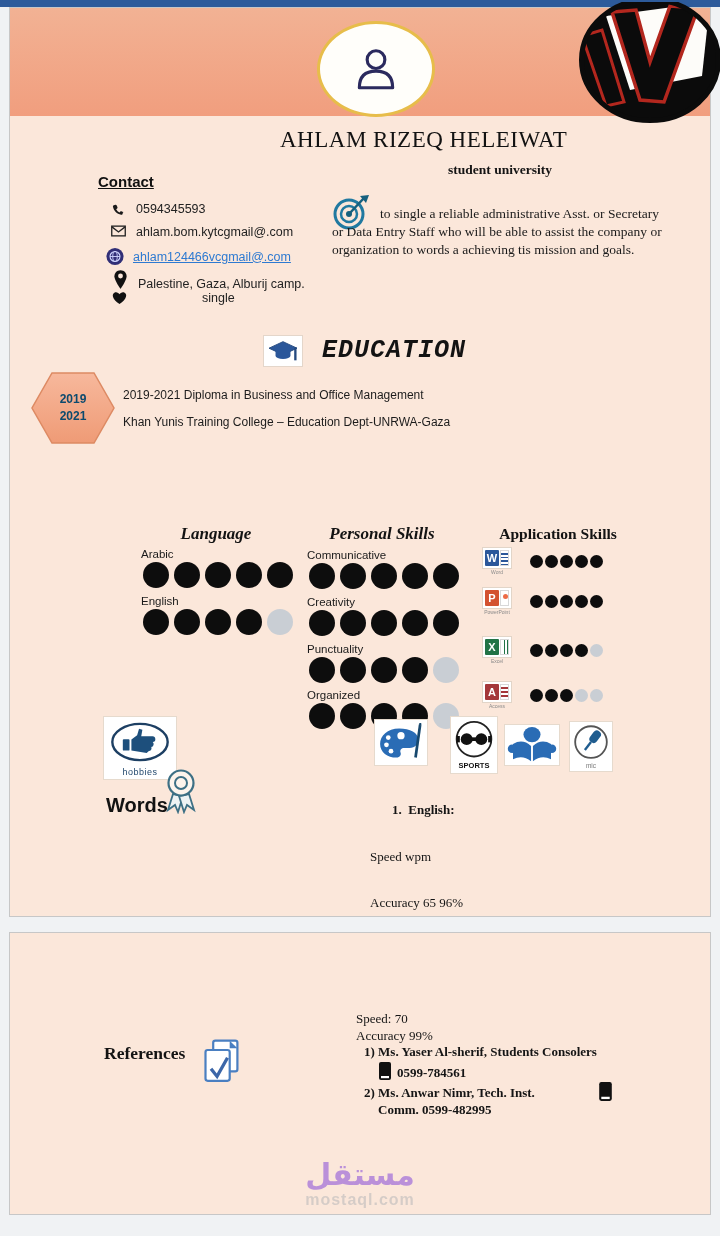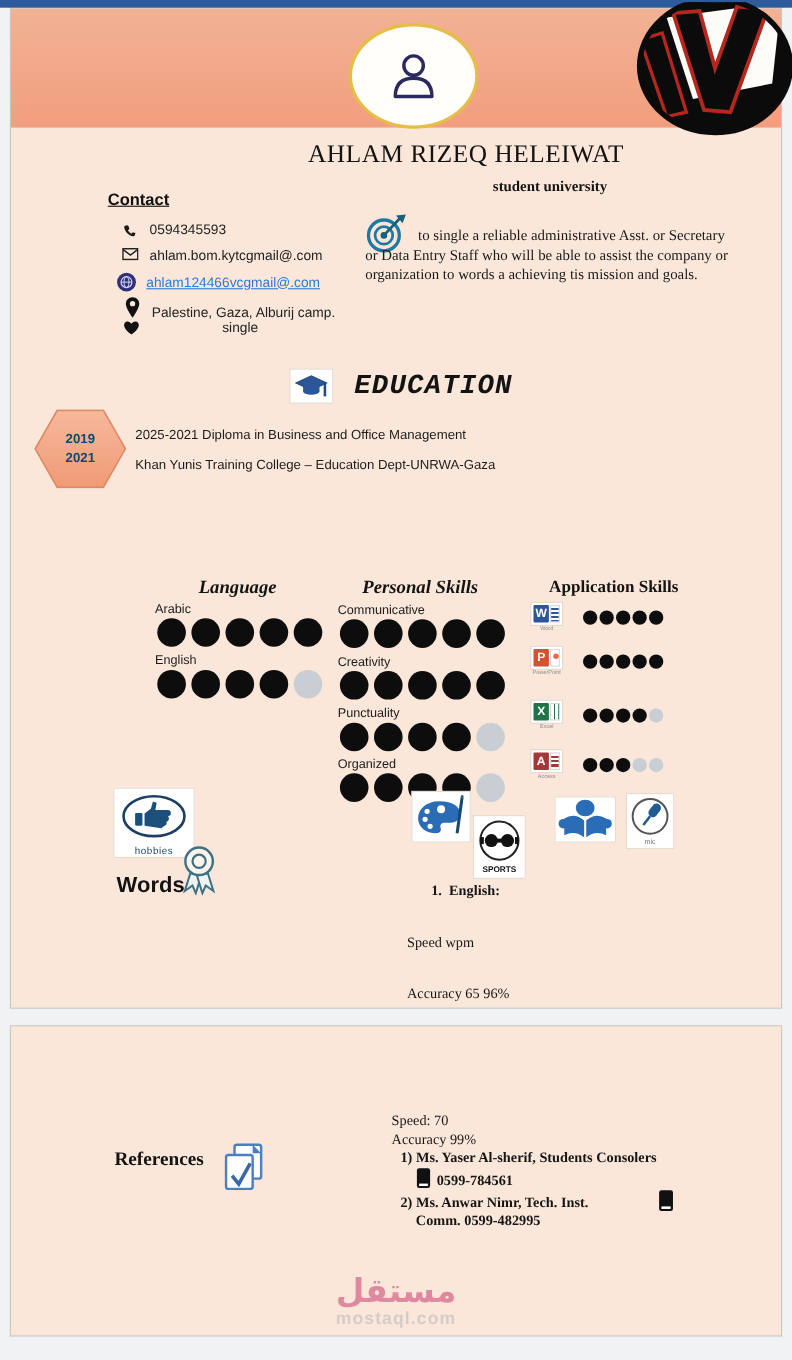--- a/index.html
+++ b/index.html
@@ -98,21 +98,21 @@
     font-weight:bold; font-size:17.5px; color:#131313; }
   .ref-icon { position:absolute; left:192px; top:106px; }
   .ref-block { position:absolute; left:346px; top:78px; width:330px;
     font-family:"Liberation Serif","DejaVu Serif",serif; font-size:13px; line-height:16.5px; color:#151515; }
   .ref-block .bold { font-weight:bold; }
   .ref-ind { text-indent:8px; }
   .ref-phone-row { display:flex; align-items:center; gap:5px; padding-left:22px; font-weight:bold; }
   .ref2-phone { position:absolute; left:588px; top:148px; }
 
   .watermark { position:absolute; left:0; top:226px; width:100%; text-align:center; opacity:.45; }
-  .wm-ar { font-size:30px; font-weight:bold; color:#be185d; line-height:32px; }
+  .wm-ar { font-size:30px; font-weight:bold; color:#6d28d9; line-height:32px; }
   .wm-domain { font-size:16px; font-weight:bold; color:#a9adb2; letter-spacing:1px; line-height:18px; }
 </style>
 </head>
 <body>
 
 <div class="topbar"></div>
 
 <div class="page page1">
   <div class="header-band"></div>
 
@@ -224,21 +224,21 @@
       </linearGradient>
         </defs>
       <polygon points="21,1 63,1 83,36 63,71 21,71 1,36" fill="url(#hexg)" stroke="#dd8a63" stroke-width="1.5"></polygon>
     </svg>
     <div class="hex-years">
       <span>2019</span>
       <span>2021</span>
     </div>
   </div>
 
-  <div class="edu-line" style="top:380px;">2025-2021 Diploma in Business and Office Management</div>
+  <div class="edu-line" style="top:380px;">2019-2021 Diploma in Business and Office Management</div>
   <div class="edu-line" style="top:407px;">Khan Yunis Training College – Education Dept-UNRWA-Gaza</div>
 
   <div class="col" style="left:131px; top:480px;">
     <div class="col-h-it">Language</div>
     <div class="skill-label" style="left:0; top:24px;">Arabic</div>
     <div class="dots" style="left:2px; top:38px;">
         <span class="dot filled"></span>
         <span class="dot filled"></span>
         <span class="dot filled"></span>
         <span class="dot filled"></span>
@@ -389,21 +389,21 @@
       <circle cx="15" cy="31" r="2.6" fill="#fff"></circle>
         <circle cx="26" cy="14" r="4" fill="#fff"></circle>
       <circle cx="31" cy="31" r="2.6" fill="#fff"></circle>
       <g transform="rotate(8 44 20)">
           <rect x="43" y="2" width="3" height="36" fill="#17486e"></rect>
           <polygon points="43,2 46,2 44.5,-4" fill="#17486e"></polygon>
         </g>
     </svg>
   </div>
 
-  <div class="hobby-tile" style="left:420px; top:708px; width:48px; height:58px;margin-top:25px;">
+  <div class="hobby-tile" style="left:440px; top:708px; width:48px; height:58px;">
     <svg width="42" height="42" viewBox="0 0 46 46">
       <circle cx="23" cy="21" r="19" fill="#fff" stroke="#222" stroke-width="2"></circle>
       <circle cx="15" cy="21" r="6.5" fill="#111"></circle>
         <circle cx="31" cy="21" r="6.5" fill="#111"></circle>
       <rect x="9" y="19" width="28" height="4" fill="#111"></rect>
       <rect x="4" y="17.5" width="3.5" height="7" fill="#111"></rect>
         <rect x="38.5" y="17.5" width="3.5" height="7" fill="#111"></rect>
     </svg>
     <div class="sports-caption">SPORTS</div>
   </div>

